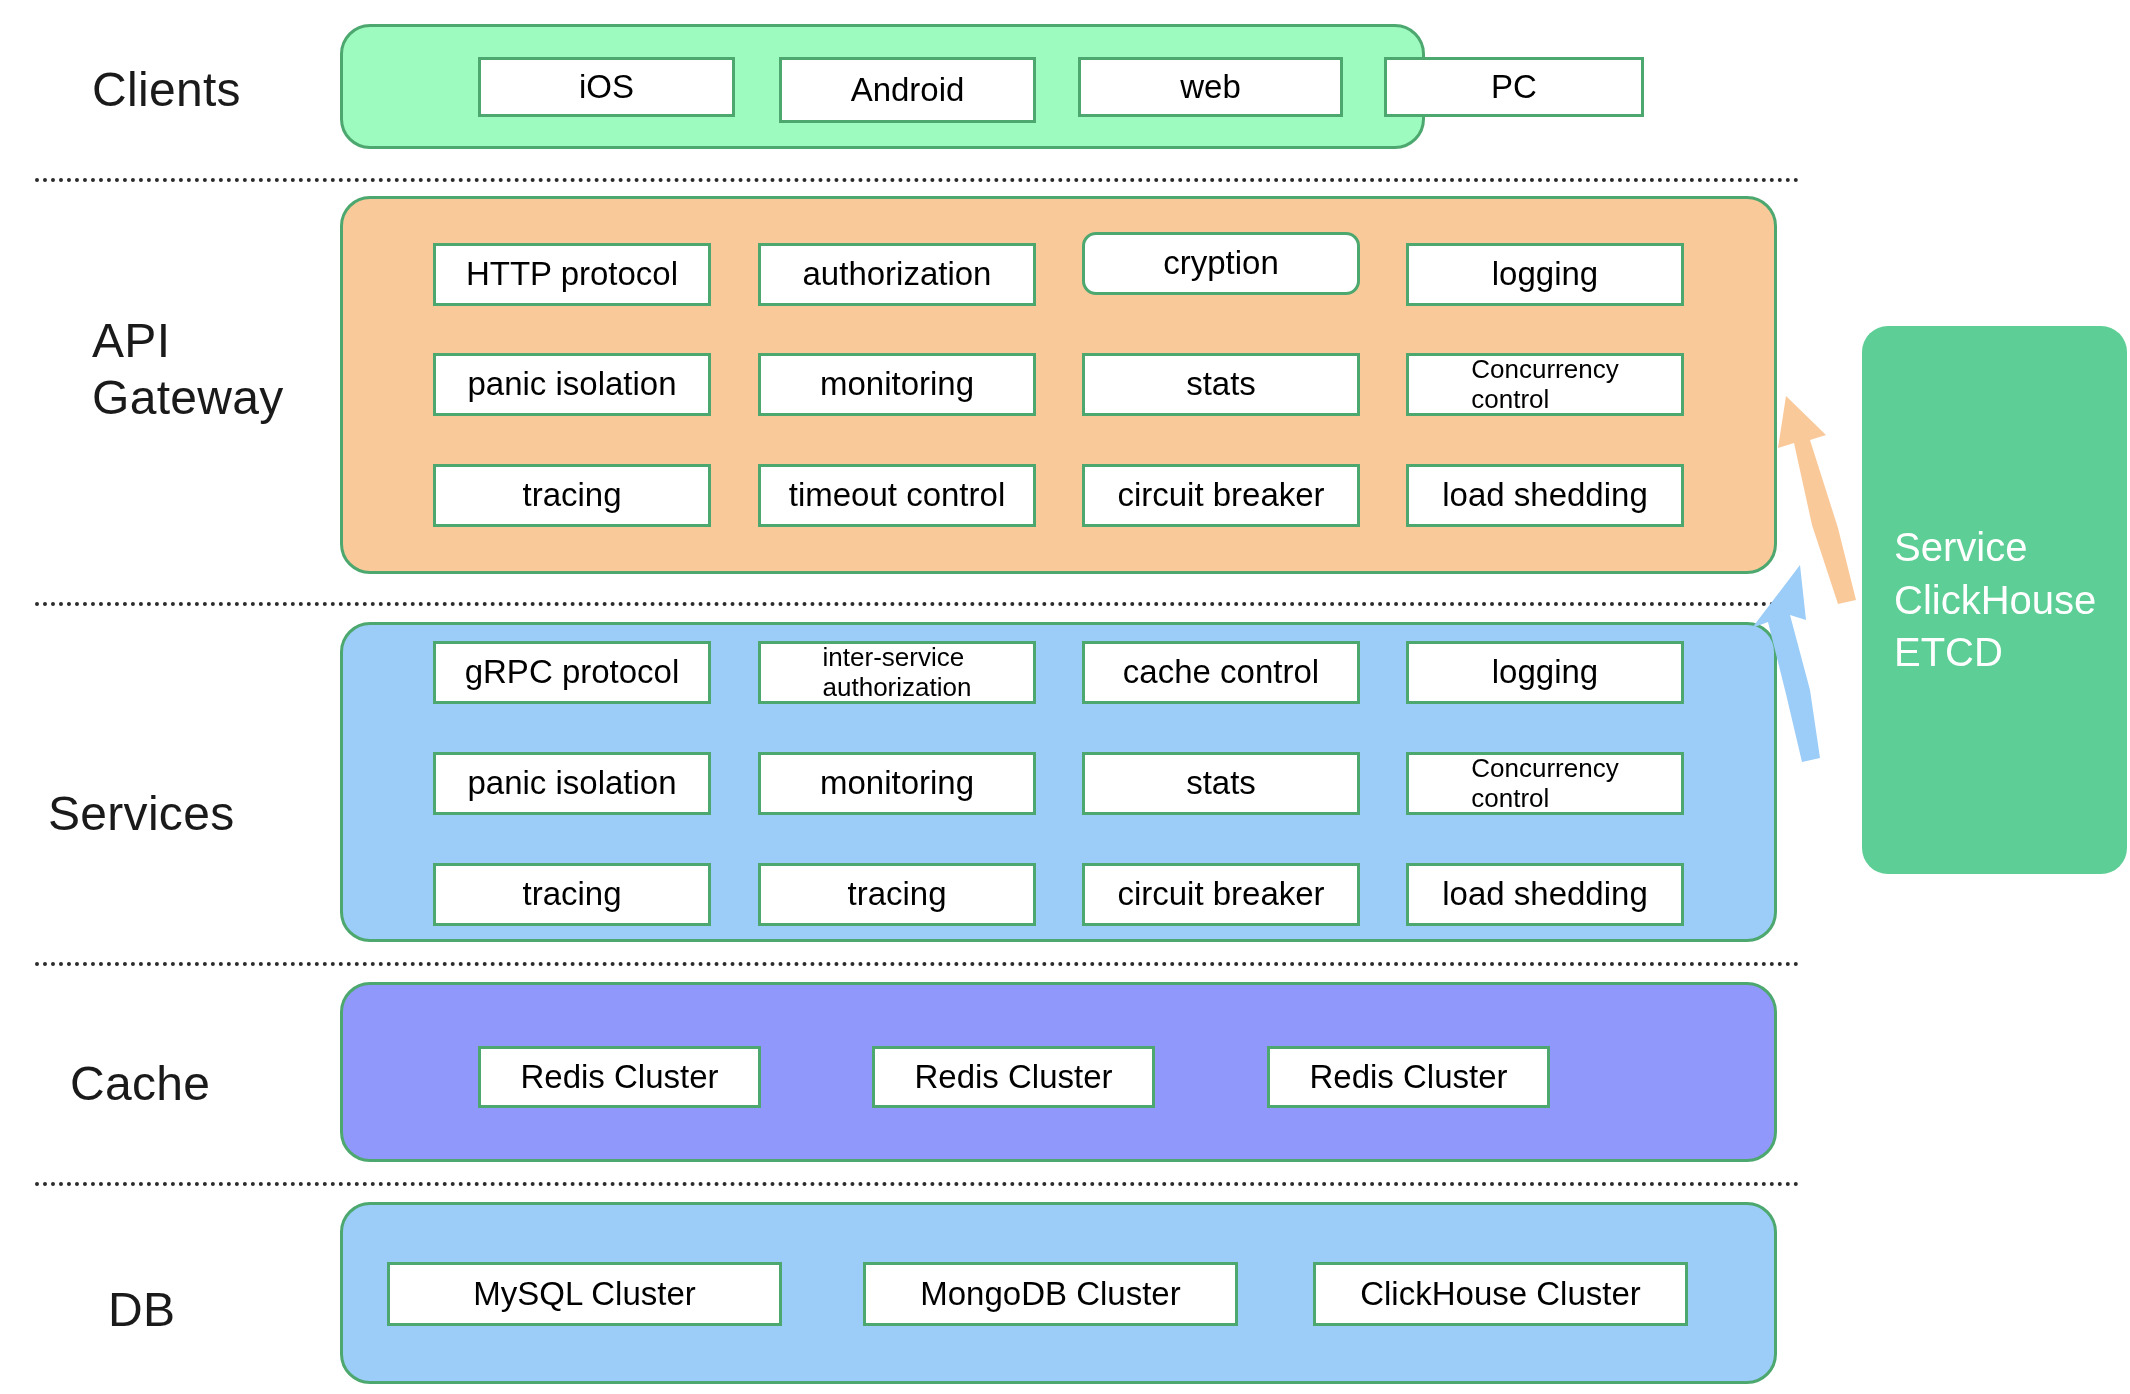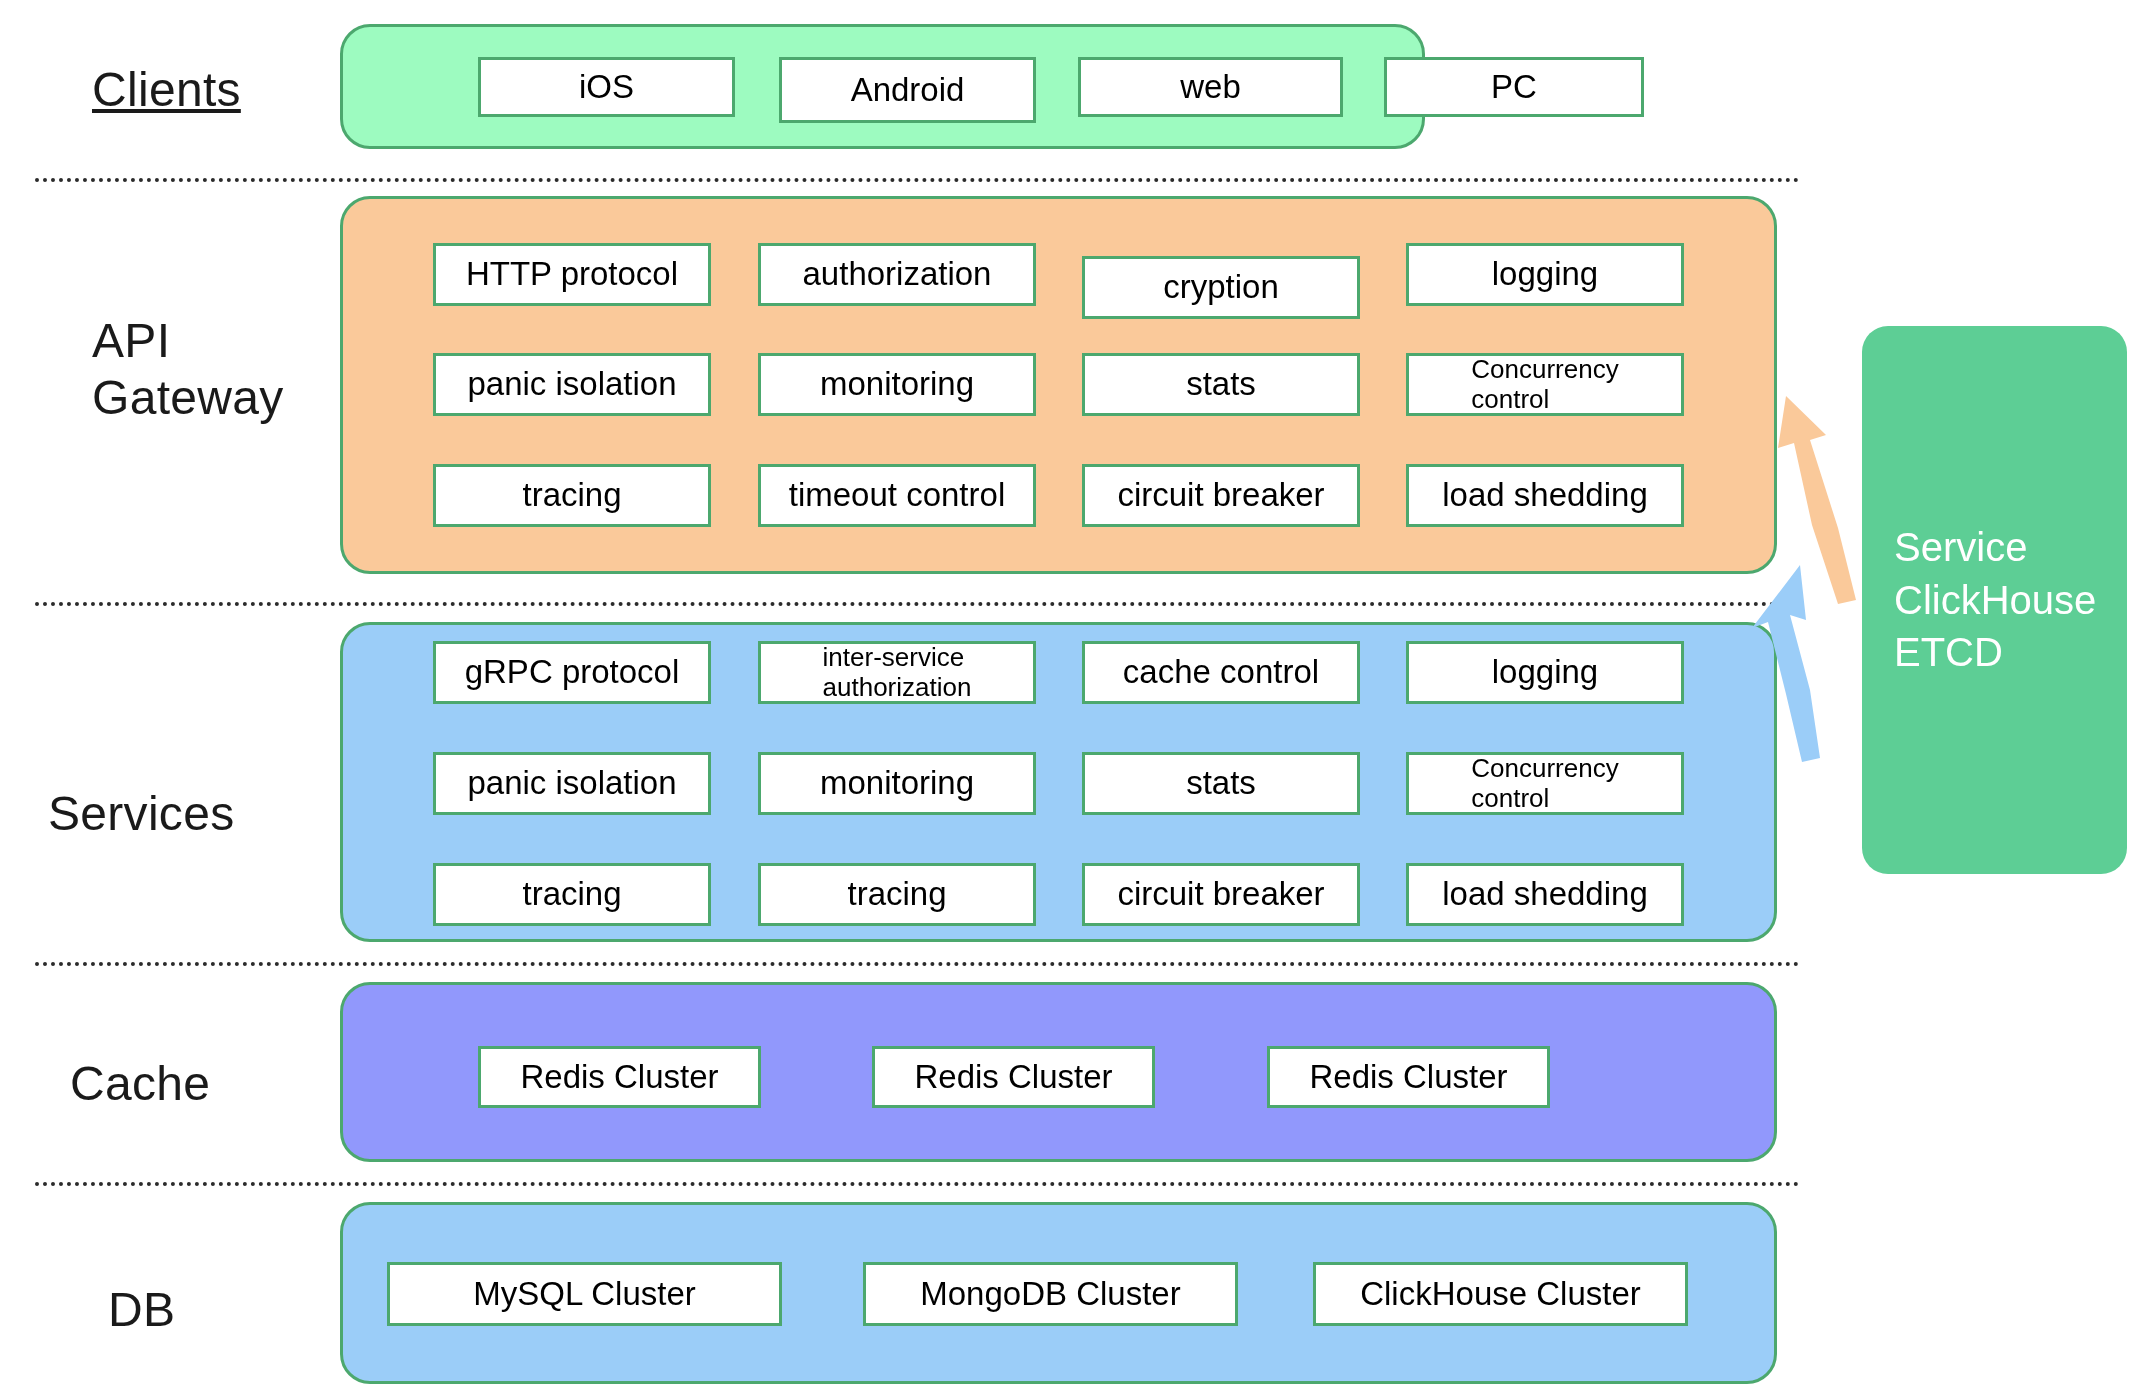--- a/index.html
+++ b/index.html
@@ -95,39 +95,39 @@
     width: 2130px;
     height: 1394px;
     pointer-events: none;
   }
 </style>
 </head>
 <body>
 
 <div id="canvas">
 
-  <div class="tier-label" style="left:92px; top:62px;text-decoration:underline;">Clients</div>
+  <div class="tier-label" style="left:92px; top:62px;">Clients</div>
 
   <div class="band green" style="left:340px; top:24px; width:1085px; height:125px;"></div>
 
   <div class="cell big" style="left:478px; top:57px; width:257px; height:60px;">iOS</div>
   <div class="cell big" style="left:779px; top:57px; width:257px; height:66px;">Android</div>
   <div class="cell big" style="left:1078px; top:57px; width:265px; height:60px;">web</div>
   <div class="cell big" style="left:1384px; top:57px; width:260px; height:60px;">PC</div>
 
   <div class="divider" style="top:178px;"></div>
 
   <div class="tier-label" style="left:92px; top:313px;">API
 Gateway</div>
 
   <div class="band orange" style="left:340px; top:196px; width:1437px; height:378px;"></div>
 
   <div class="cell big" style="left:433px; top:243px; width:278px; height:63px;">HTTP protocol</div>
   <div class="cell big" style="left:758px; top:243px; width:278px; height:63px;">authorization</div>
-  <div class="cell big" style="left:1082px; top:256px; width:278px; height:63px;">cryption</div>
+  <div class="cell big" style="left:1082px; top:232px; width:278px; height:63px;border-radius:14px;">cryption</div>
   <div class="cell big" style="left:1406px; top:243px; width:278px; height:63px;">logging</div>
 
   <div class="cell big" style="left:433px; top:353px; width:278px; height:63px;">panic isolation</div>
   <div class="cell big" style="left:758px; top:353px; width:278px; height:63px;">monitoring</div>
   <div class="cell big" style="left:1082px; top:353px; width:278px; height:63px;">stats</div>
   <div class="cell small" style="left:1406px; top:353px; width:278px; height:63px;">Concurrency
 control</div>
 
   <div class="cell big" style="left:433px; top:464px; width:278px; height:63px;">tracing</div>
   <div class="cell big" style="left:758px; top:464px; width:278px; height:63px;">timeout control</div>

